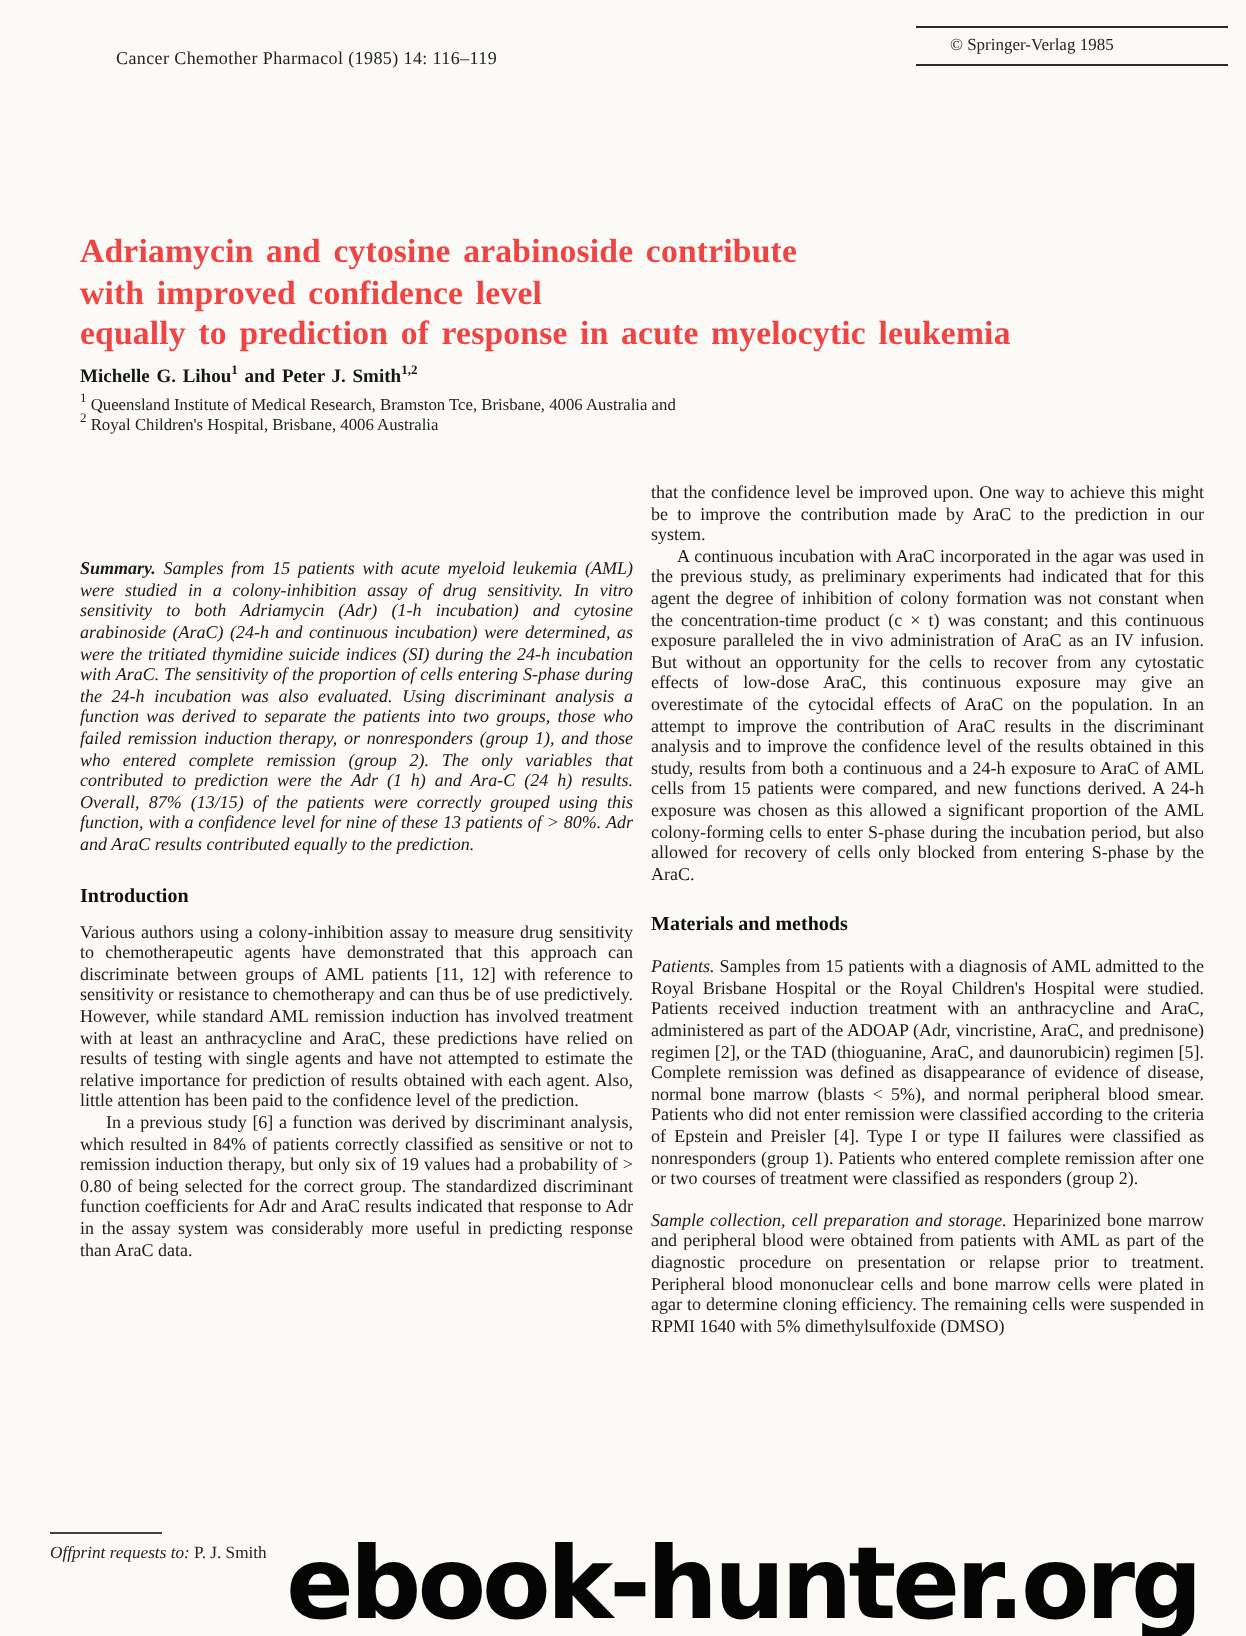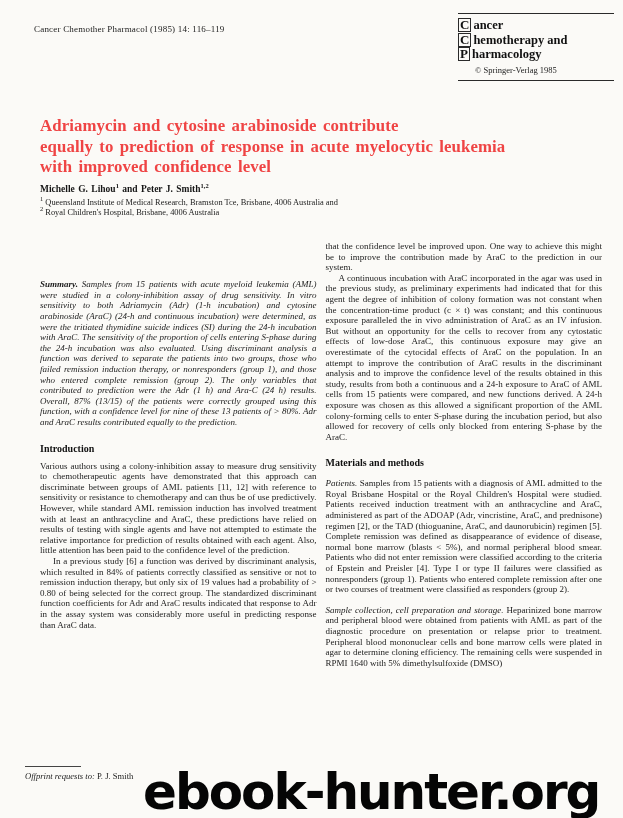--- a/index.html
+++ b/index.html
@@ -8,21 +8,21 @@
     background: #fbfaf7;
     position: relative;
     overflow: hidden;
     font-family: "Liberation Serif", "DejaVu Serif", serif;
     color: #1b1b1b;
   }
   .page { position: absolute; inset: 0; }
 
   
   .citation {
-    position: absolute; left: 34px; top: 24px;
+    position: absolute; left: 58px; top: 24px;
     font-size: 9px; letter-spacing: 0.2px; color: #222;
   }
   .logo {
     position: absolute; left: 458px; top: 13px; width: 156px;
   }
   .logo-rule { border-top: 1.6px solid #2a2a2a; }
   .logo-lines { margin: 4px 0 2px 0; }
   .logo-line {
     font-weight: bold; font-size: 12.5px; line-height: 13.5px;
     white-space: nowrap; color: #111;
@@ -90,39 +90,28 @@
 </style>
 </head>
 <body>
 
 <div class="page">
 
   <div class="citation">Cancer Chemother Pharmacol (1985) 14: 116–119</div>
 
   <div class="logo">
     <div class="logo-rule"></div>
-    <div class="logo-lines">
-      <div class="logo-line">
-        <span class="boxed">C</span><span>ancer</span>
-      </div>
-      <div class="logo-line">
-        <span class="boxed">C</span><span>hemotherapy and</span>
-      </div>
-      <div class="logo-line">
-        <span class="boxed">P</span><span>harmacology</span>
-      </div>
-    </div>
     <div class="copyright">© Springer-Verlag 1985</div>
     <div class="logo-rule"></div>
   </div>
 
   <h1 class="title" style="margin:0;">
     <div>Adriamycin and cytosine arabinoside contribute</div>
+    <div>with improved confidence level</div>
     <div>equally to prediction of response in acute myelocytic leukemia</div>
-    <div>with improved confidence level</div>
   </h1>
 
   <div class="authors">
     <span>Michelle G. Lihou</span><sup>1</sup><span> and </span><span>Peter J. Smith</span><sup>1,2</sup>
   </div>
 
   <div class="affils">
     <div>
       <sup>1</sup> <span>Queensland Institute of Medical Research, Bramston Tce, Brisbane, 4006 Australia and</span>
     </div>

